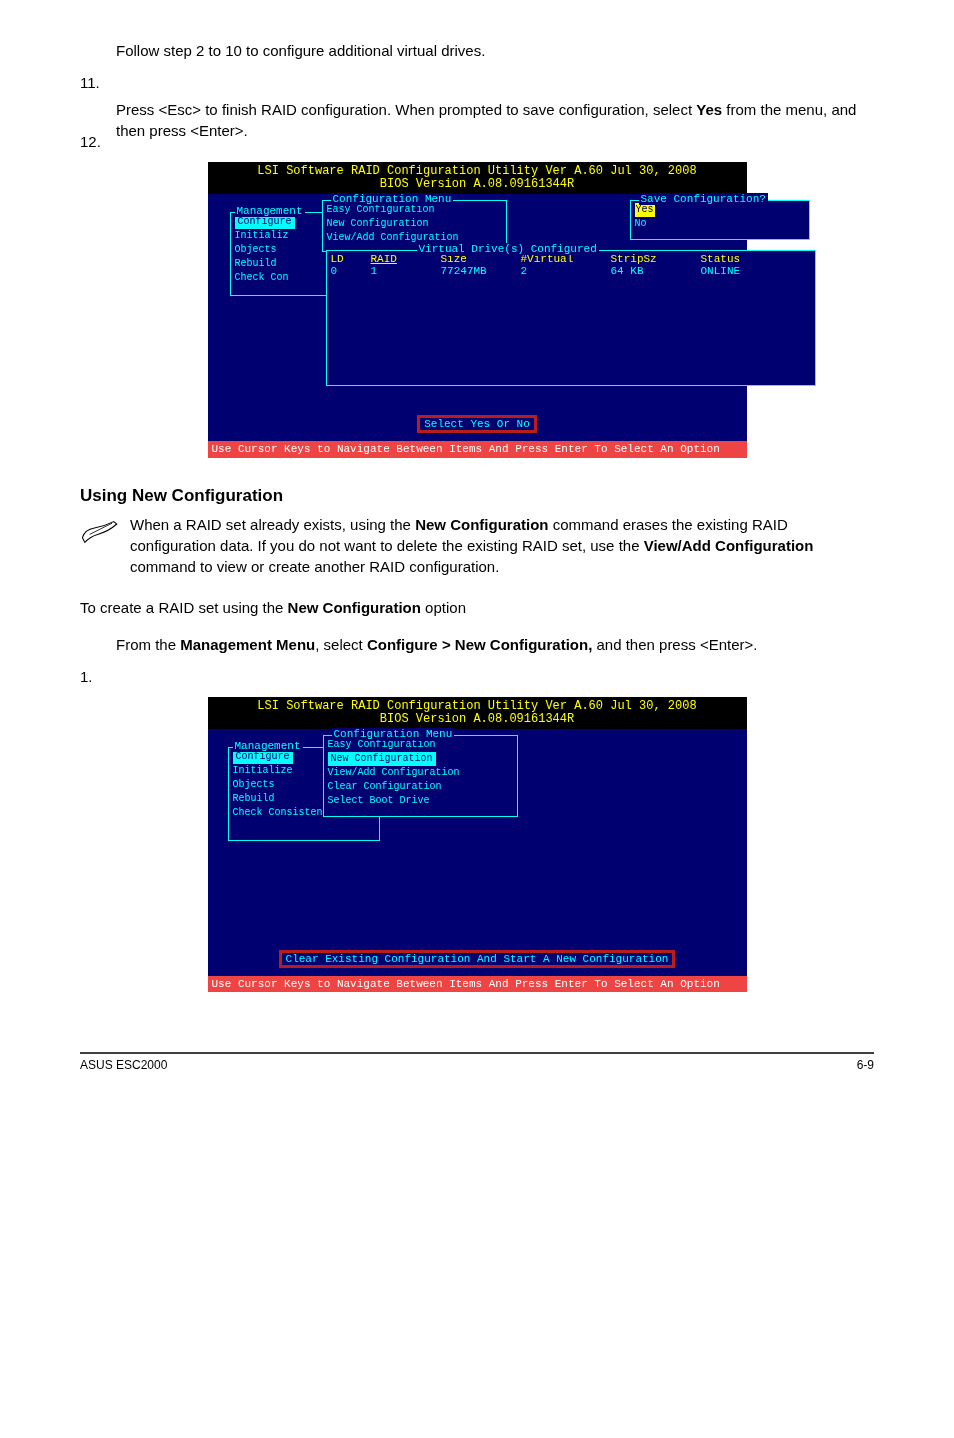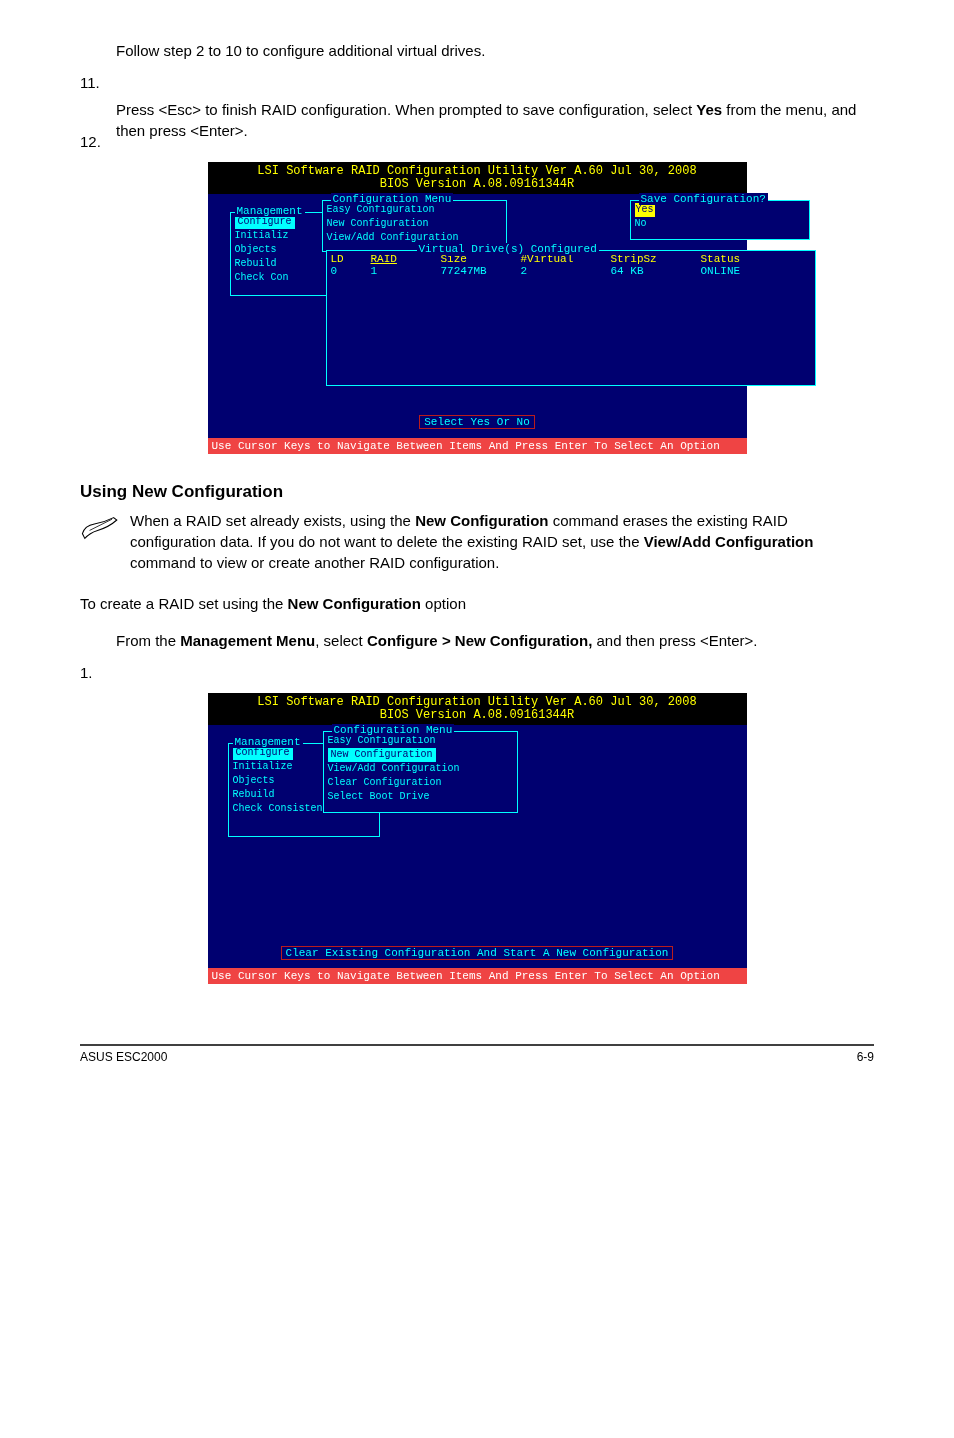--- a/index.html
+++ b/index.html
@@ -116,21 +116,21 @@
     color: #ffff00;
     white-space: pre;
   }
   .tbl-row span { display: inline-block; }
   .bios-prompt {
     text-align: center;
     padding: 6px 0 8px 0;
   }
   .prompt-box {
     display: inline-block;
-    border: 1px solid #b91c1c;
+    border: 3px solid #b91c1c;
     padding: 0 4px;
     color: #00ffff;
     font-size: 11px;
   }
   .bios-footer {
     background: #ef4444;
     color: #fff;
     font-size: 11px;
     padding: 2px 4px;
   }

